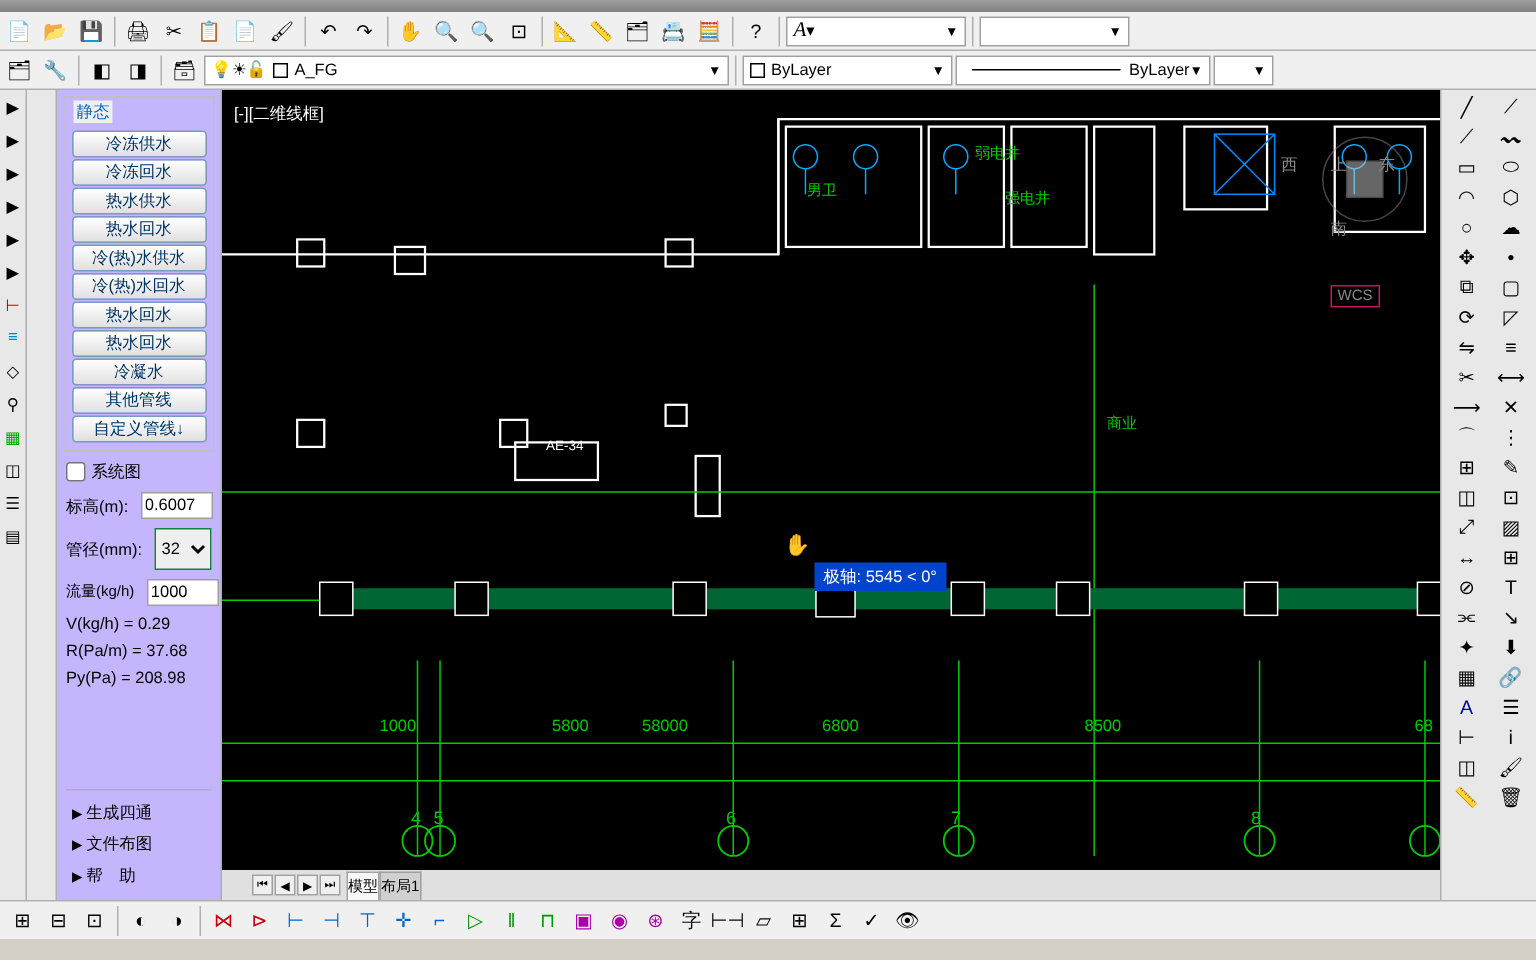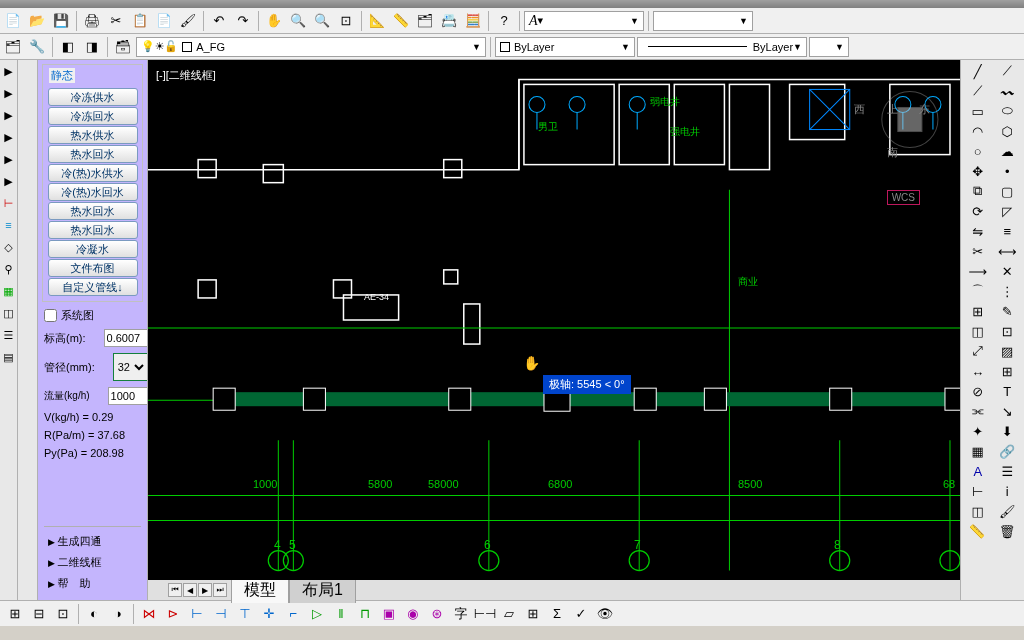--- a/index.html
+++ b/index.html
@@ -11,41 +11,41 @@
 .tb-combo{height:20px;border:1px solid #a0a0a0;background:#fff;display:flex;align-items:center;padding:0 4px;cursor:pointer}
 .tb-combo .arrow{margin-left:auto;font-size:9px}
 .main-area{display:flex;height:540px}
 .left-panel{width:18px;background:#e8e8e8;border-right:1px solid #b0b0b0;display:flex;flex-direction:column;align-items:center;padding-top:4px;gap:8px}
 .lp-ico{width:14px;height:14px;cursor:pointer;display:flex;align-items:center;justify-content:center;font-size:11px}
 .tool-palette{width:20px;background:#e8e8e8;border-right:1px solid #b0b0b0;display:flex;flex-direction:column;align-items:center;padding-top:4px;gap:4px}
 .side-panel{width:110px;background:#c4b5fd;border-right:1px solid #b0b0b0;padding:2px;display:flex;flex-direction:column;gap:2px;overflow:hidden}
 .sp-fieldset{border:1px solid #c0c0c0;margin:2px;padding:4px 2px}
 .sp-fieldset-title{color:#0066cc;font-size:11px;margin:-10px 0 4px 4px;background:#f0f0f0;display:inline-block;padding:0 2px}
 .pipe-btn{display:block;width:90px;height:18px;margin:1px auto;background:linear-gradient(#fff,#e0e0e0);border:1px solid #7a9ac0;border-radius:3px;text-align:center;line-height:16px;font-size:11px;color:#003366;cursor:pointer}
-.sp-row{display:flex;align-items:center;gap:18px;padding:2px 4px;font-size:11px}
+.sp-row{display:flex;align-items:center;gap:8px;padding:2px 4px;font-size:11px}
 .sp-row label{flex-shrink:0}
 .sp-row input[type=text]{width:48px;height:18px;border:1px solid #a0a0a0;padding:0 2px;font-size:11px}
 .sp-row select{width:48px;height:28px;border:1px solid #15803d;font-size:11px}
 .sp-radio{display:flex;align-items:center;gap:4px;padding:1px 8px;font-size:11px}
 .sp-check{display:flex;align-items:center;gap:4px;padding:2px 4px;font-size:11px}
 .sp-val{padding:2px 4px;font-size:11px;color:#000}
 .sp-footer{margin-top:auto;padding:4px}
 .sp-footer-item{padding:3px 4px;font-size:11px;cursor:pointer}
 .sp-footer-item::before{content:"▶ ";font-size:9px}
 .canvas-wrap{flex:1;display:flex;flex-direction:column;background:#7dd3fc;position:relative}
 .canvas{flex:1;background:#000;position:relative;overflow:hidden}
 .canvas svg{width:100%;height:100%}
 .cv-label{position:absolute;color:#fff;font-size:11px}
 .cv-label-blue{position:absolute;background:#0044cc;color:#fff;padding:2px 6px;font-size:11px}
 .cv-title{position:absolute;top:8px;left:8px;color:#fff;font-size:11px}
 .cv-cursor{position:absolute;color:#fff;font-size:14px}
 .tabs{height:20px;background:#e0e0e0;display:flex;align-items:center;gap:0;padding-left:20px}
 .tabs-nav{display:flex;gap:1px;margin-right:4px}
 .tabs-nav-btn{width:14px;height:14px;border:1px solid #a0a0a0;background:#f0f0f0;font-size:8px;display:flex;align-items:center;justify-content:center;cursor:pointer}
-.tab{padding:2px 12px;background:#d0d0d0;border:1px solid #a0a0a0;border-bottom:none;cursor:pointer;font-size:16px}
+.tab{padding:2px 0;background:#d0d0d0;border:1px solid #a0a0a0;border-bottom:none;cursor:pointer;font-size:10px}
 .tab.active{background:#f8f8f8}
 .right-tools{width:64px;background:#e8e8e8;border-left:1px solid #b0b0b0;display:flex;padding:2px}
 .rt-col{width:30px;display:flex;flex-direction:column;gap:2px;align-items:center}
 .rt-ico{width:24px;height:18px;display:flex;align-items:center;justify-content:center;cursor:pointer;font-size:13px}
 .bottom-toolbar{height:26px;background:#f0f0f0;border-top:1px solid #b0b0b0;display:flex;align-items:center;gap:2px;padding:0 4px}
 .wcs{position:absolute;top:130px;right:40px;color:#888;font-size:10px;border:1px solid #be185d;padding:1px 4px}
 </style>
 </head>
 <body>
 
@@ -146,21 +146,21 @@
       <div class="sp-fieldset-title">静态</div>
       <button class="pipe-btn">冷冻供水</button>
       <button class="pipe-btn">冷冻回水</button>
       <button class="pipe-btn">热水供水</button>
       <button class="pipe-btn">热水回水</button>
       <button class="pipe-btn">冷(热)水供水</button>
       <button class="pipe-btn">冷(热)水回水</button>
       <button class="pipe-btn">热水回水</button>
       <button class="pipe-btn">热水回水</button>
       <button class="pipe-btn">冷凝水</button>
-      <button class="pipe-btn">文件布图</button>
+      <button class="pipe-btn">其他管线</button>
       <button class="pipe-btn">自定义管线↓</button>
     </div>
     <div class="sp-check">
       <input type="checkbox" style="">
       <span>系统图</span>
     </div>
     <div class="sp-row">
       <label>标高(m):</label>
       <input type="text" value="0.6007" style="">
     </div>
@@ -172,21 +172,21 @@
       <label style="font-size:10px;line-height:10px">流量(kg/h)</label>
       <input type="text" value="1000" style="">
       <span class="tb-btn" style="width:16px;height:16px">↵</span>
     </div>
     <div class="sp-val"><span>V(kg/h) = </span><span>0.29</span></div>
     <div class="sp-val"><span>R(Pa/m) = </span><span>37.68</span></div>
     <div class="sp-val"><span>Py(Pa) = </span><span>208.98</span></div>
     <div class="sp-footer">
       <div style="border-top:1px solid #b0b0b0;margin-bottom:4px"></div>
       <div class="sp-footer-item">生成四通</div>
-      <div class="sp-footer-item">二维线框</div>
+      <div class="sp-footer-item">文件布图</div>
       <div class="sp-footer-item">帮　助</div>
     </div>
   </div>
 
   <div class="canvas-wrap">
     <div class="canvas">
       <div class="cv-title">[-][二维线框]</div>
 
       <svg viewBox="0 0 810 500">
 
@@ -273,21 +273,21 @@
       <div class="cv-label" style="top:65px;left:522px;color:#0c0;font-size:10px">强电井</div>
       <div class="cv-label" style="top:215px;left:590px;color:#0c0;font-size:10px">商业</div>
 
       <div class="cv-cursor" style="top:295px;left:375px">✋</div>
       <div class="cv-label-blue" style="top:315px;left:395px">极轴: 5545 &lt; 0°</div>
 
       
       <div class="cv-label" style="top:418px;left:105px;color:#0c0">1000</div>
       <div class="cv-label" style="top:418px;left:220px;color:#0c0">5800</div>
       <div class="cv-label" style="top:418px;left:400px;color:#0c0">6800</div>
-      <div class="cv-label" style="top:418px;left:590px;color:#0c0">8500</div>
+      <div class="cv-label" style="top:418px;left:575px;color:#0c0">8500</div>
       <div class="cv-label" style="top:418px;left:795px;color:#0c0">68</div>
       <div class="cv-label" style="top:418px;left:280px;color:#0c0">58000</div>
 
       
       <div class="cv-label" style="top:478px;left:126px;color:#0c0;font-size:12px">4</div>
       <div class="cv-label" style="top:478px;left:141px;color:#0c0;font-size:12px">5</div>
       <div class="cv-label" style="top:478px;left:336px;color:#0c0;font-size:12px">6</div>
       <div class="cv-label" style="top:478px;left:486px;color:#0c0;font-size:12px">7</div>
       <div class="cv-label" style="top:478px;left:686px;color:#0c0;font-size:12px">8</div>
 

